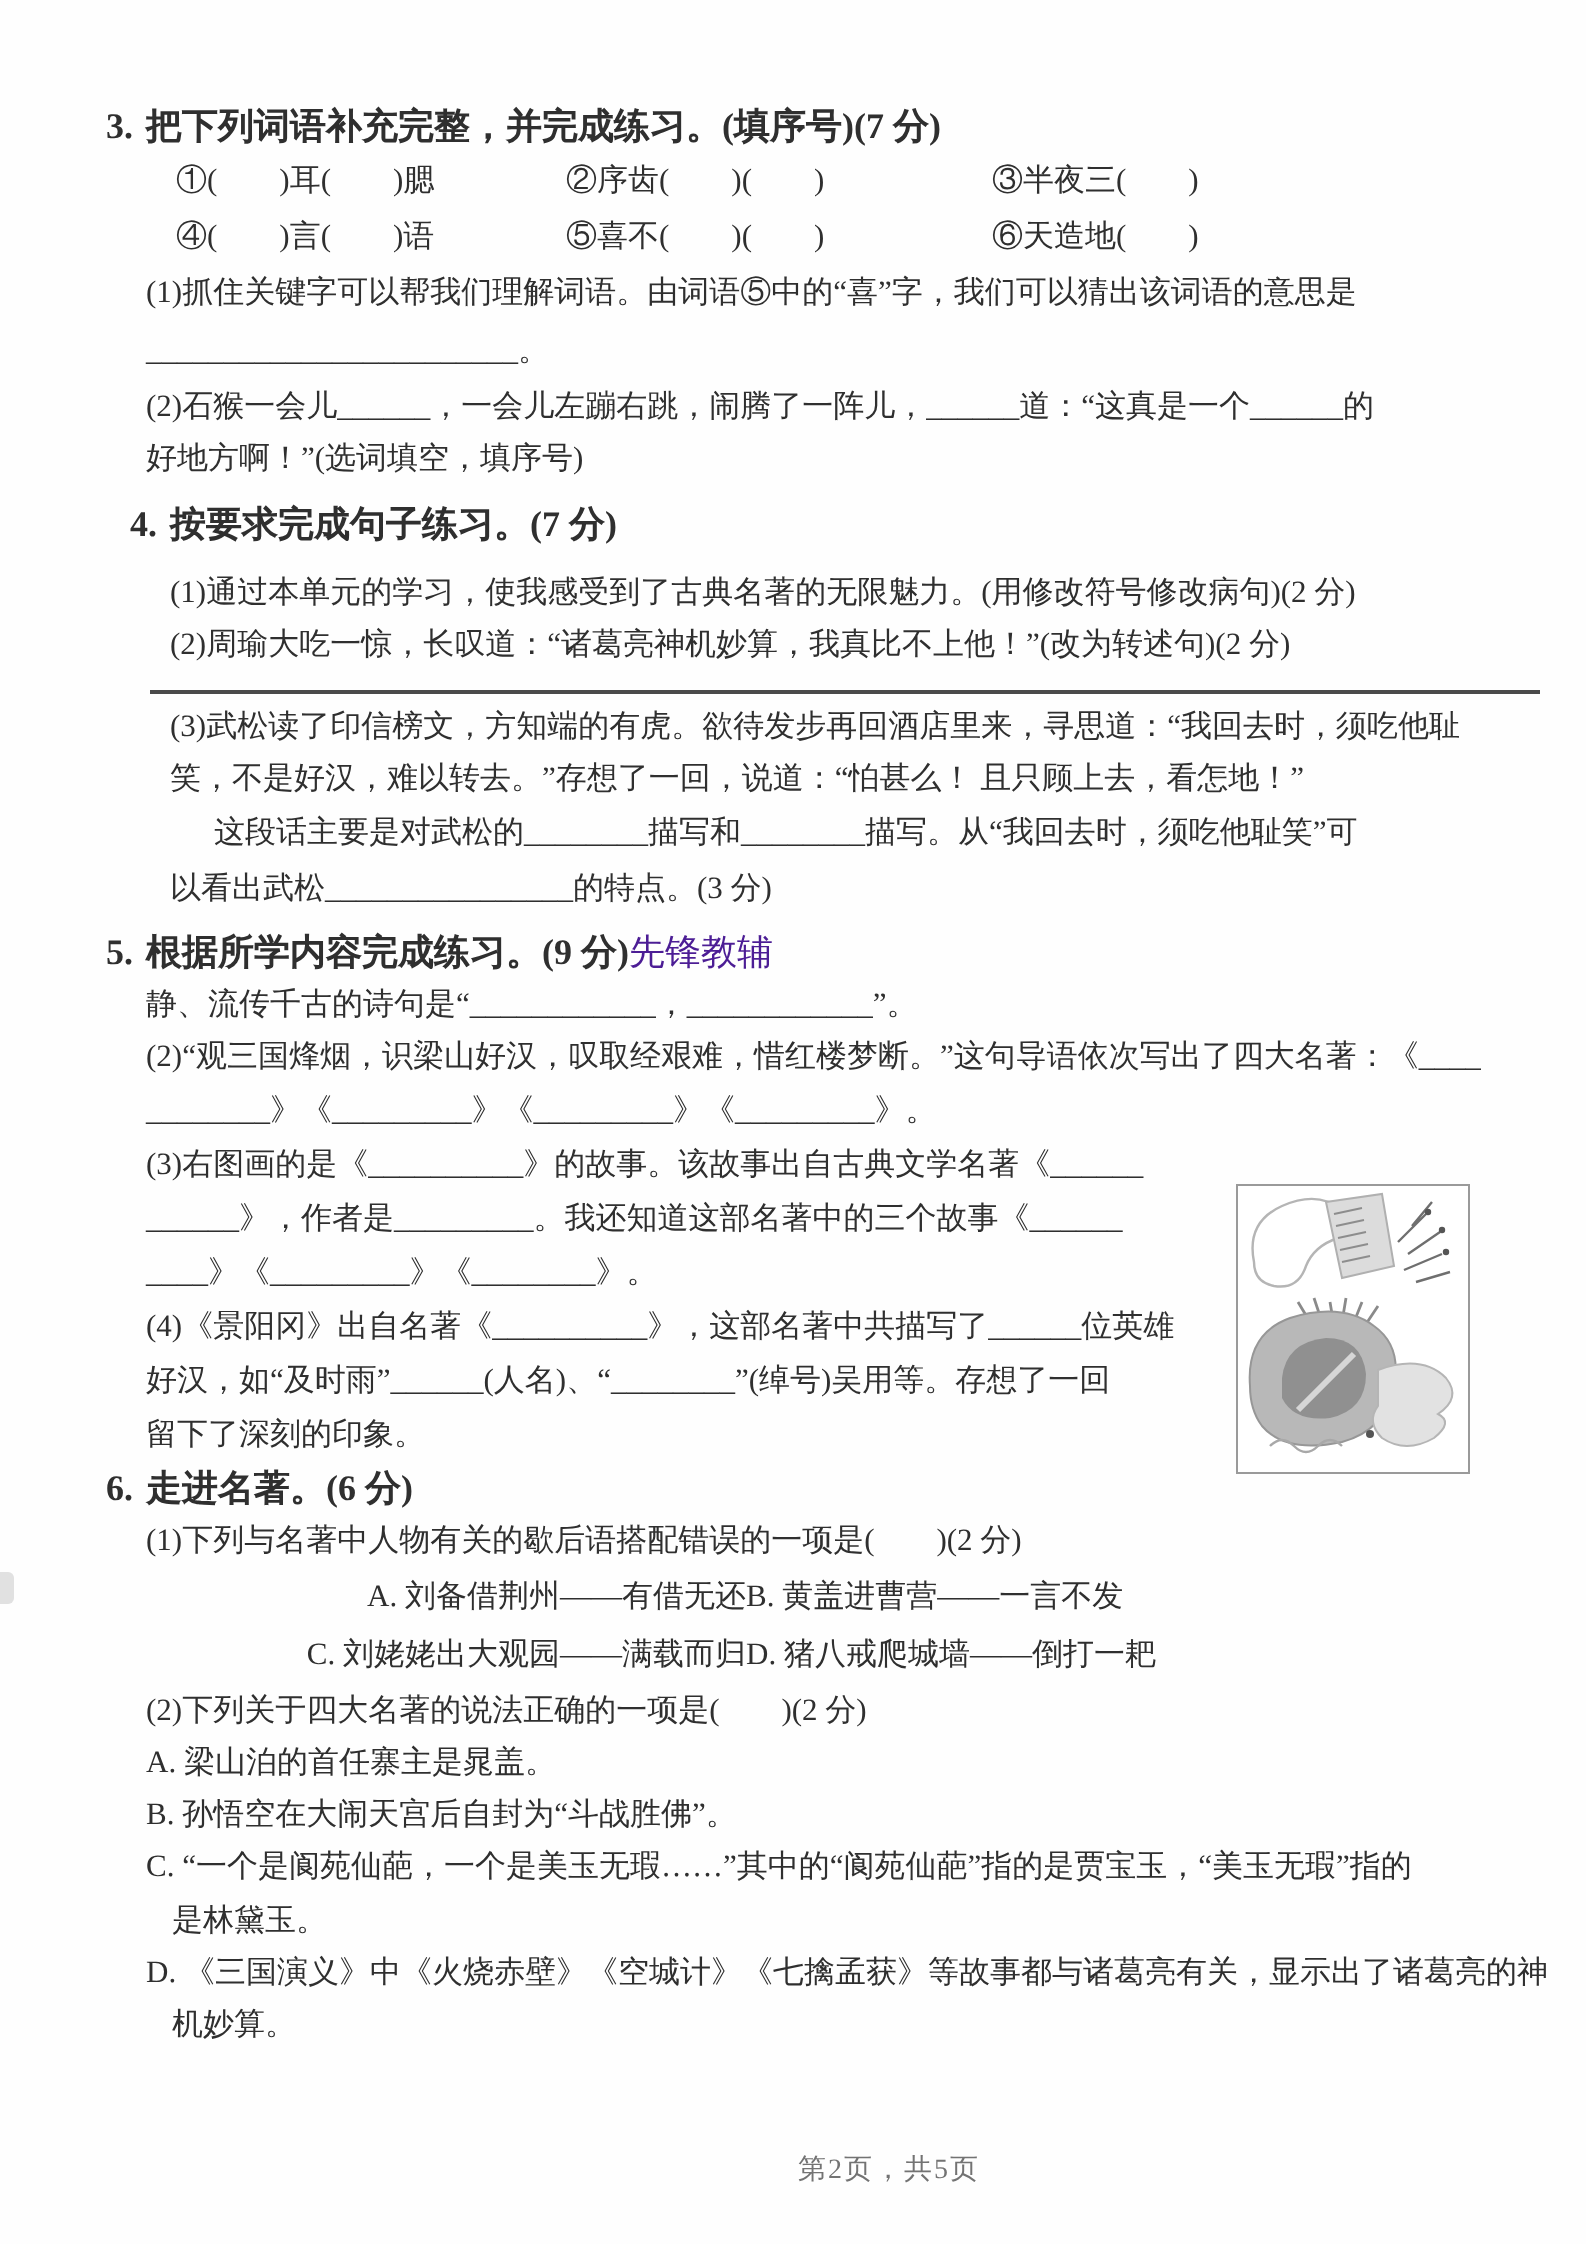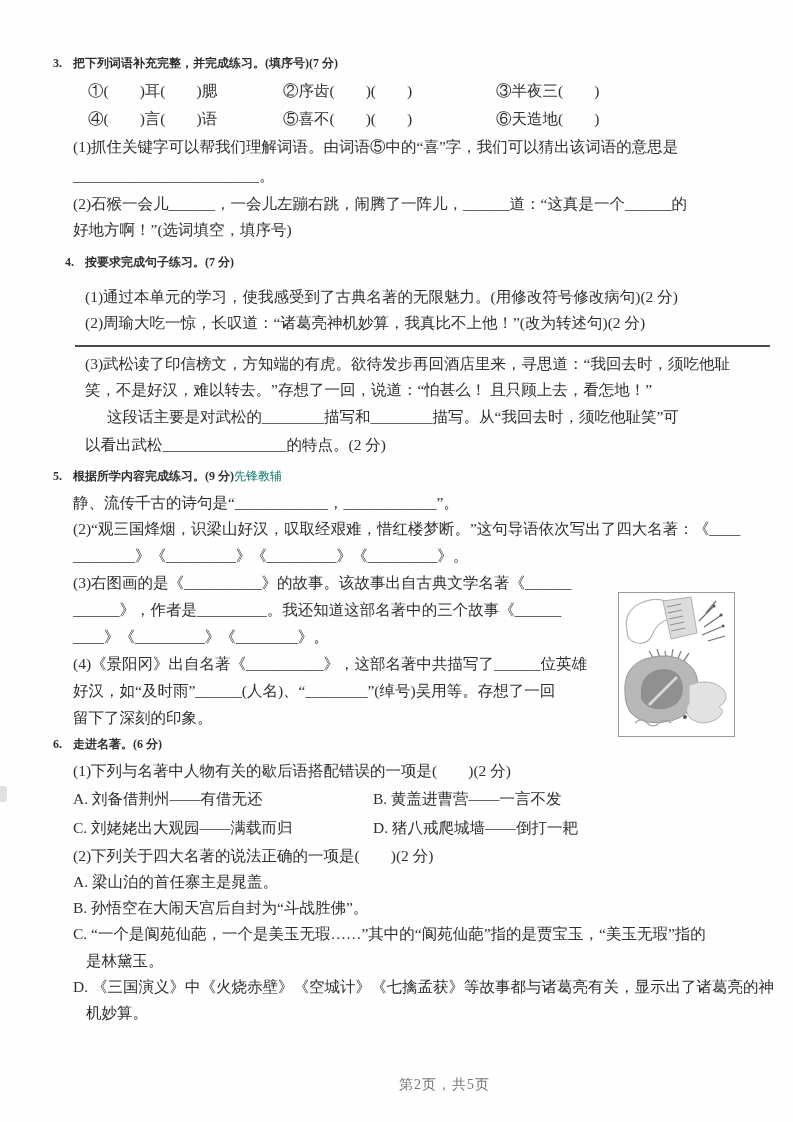--- a/index.html
+++ b/index.html
@@ -7,36 +7,36 @@
     position:relative;
     width:793px;height:1122px;
     background:#fefefe;
     font-family:"Liberation Serif","DejaVu Serif",serif;
     color:#2f2f2f;
     font-size:15.5px;
     overflow:hidden;
   }
   .content{position:absolute;left:53px;top:50px;width:710px;}
   .line{line-height:26px;white-space:nowrap;}
-  .q-heading{font-weight:bold;font-size:12px;line-height:27px;white-space:nowrap;}
+  .q-heading{font-weight:bold;font-size:18px;line-height:27px;white-space:nowrap;}
   .q-num{display:inline-block;min-width:20px;}
   .sub{margin-left:20px;}
   .para-indent{margin-left:42px;line-height:28px;}
   .hang{margin-left:33px;}
   .words-row{display:flex;margin-left:35px;line-height:28px;}
   .words-row .w1{width:195px;font-family:Liberation Serif, serif;}
   .words-row .w2{width:213px;}
   .answer-rule{margin-left:10px;width:695px;height:9px;border-bottom:2px solid #4a4a4a;}
   .mt6{margin-top:6px;margin-left:12px;}
   .mt8{margin-top:8px;}
   .mt4{margin-top:4px;}
   .tall{line-height:30px;}
   .opt-row{display:flex;margin-left:20px;line-height:29px;}
-  .opt-row .opt-a{width:300px;}
-  .brand{color:#0f766e;}
+  .opt-row .opt-a{width:300px;text-align:right;}
+  .brand{color:#4c1d95;}
   .illustration{
     position:absolute;left:618px;top:592px;
     width:117px;height:145px;
     border:1px solid #9a9a9a;background:#ffffff;
     box-sizing:border-box;
   }
   .footer{
     position:absolute;left:0;top:1076px;width:100%;
     text-align:center;font-size:14px;color:#737373;letter-spacing:1px;margin-left:48px;
   }
@@ -72,21 +72,21 @@
     </section>
 
     <section class="mt6">
       <div class="q-heading"><span class="q-num">4.</span><span>按要求完成句子练习。(7 分)</span></div>
       <div class="line sub mt8">(1)通过本单元的学习，使我感受到了古典名著的无限魅力。(用修改符号修改病句)(2 分)</div>
       <div class="line sub">(2)周瑜大吃一惊，长叹道：“诸葛亮神机妙算，我真比不上他！”(改为转述句)(2 分)</div>
       <div class="answer-rule"></div>
       <div class="line sub mt4">(3)武松读了印信榜文，方知端的有虎。欲待发步再回酒店里来，寻思道：“我回去时，须吃他耻</div>
       <div class="line sub">笑，不是好汉，难以转去。”存想了一回，说道：“怕甚么！ 且只顾上去，看怎地！”</div>
       <div class="line para-indent">这段话主要是对武松的________描写和________描写。从“我回去时，须吃他耻笑”可</div>
-      <div class="line sub" style="line-height:28px">以看出武松________________的特点。(2 分)</div>
+      <div class="line sub" style="line-height:28px">以看出武松________________的特点。(3 分)</div>
     </section>
 
     <section class="mt4">
       <div class="q-heading"><span class="q-num">5.</span><span>根据所学内容完成练习。(9 分)</span><span class="brand" style="font-weight:normal">先锋教辅</span></div>
       <div class="line sub">静、流传千古的诗句是“____________，____________”。</div>
       <div class="line sub">(2)“观三国烽烟，识梁山好汉，叹取经艰难，惜红楼梦断。”这句导语依次写出了四大名著：《____</div>
       <div class="line sub" style="line-height:27px">________》《_________》《_________》《_________》。</div>
       <div class="line sub" style="line-height:27px">(3)右图画的是《__________》的故事。该故事出自古典文学名著《______</div>
       <div class="line sub" style="line-height:27px">______》，作者是_________。我还知道这部名著中的三个故事《______</div>
       <div class="line sub" style="line-height:27px">____》《_________》《________》。</div>

